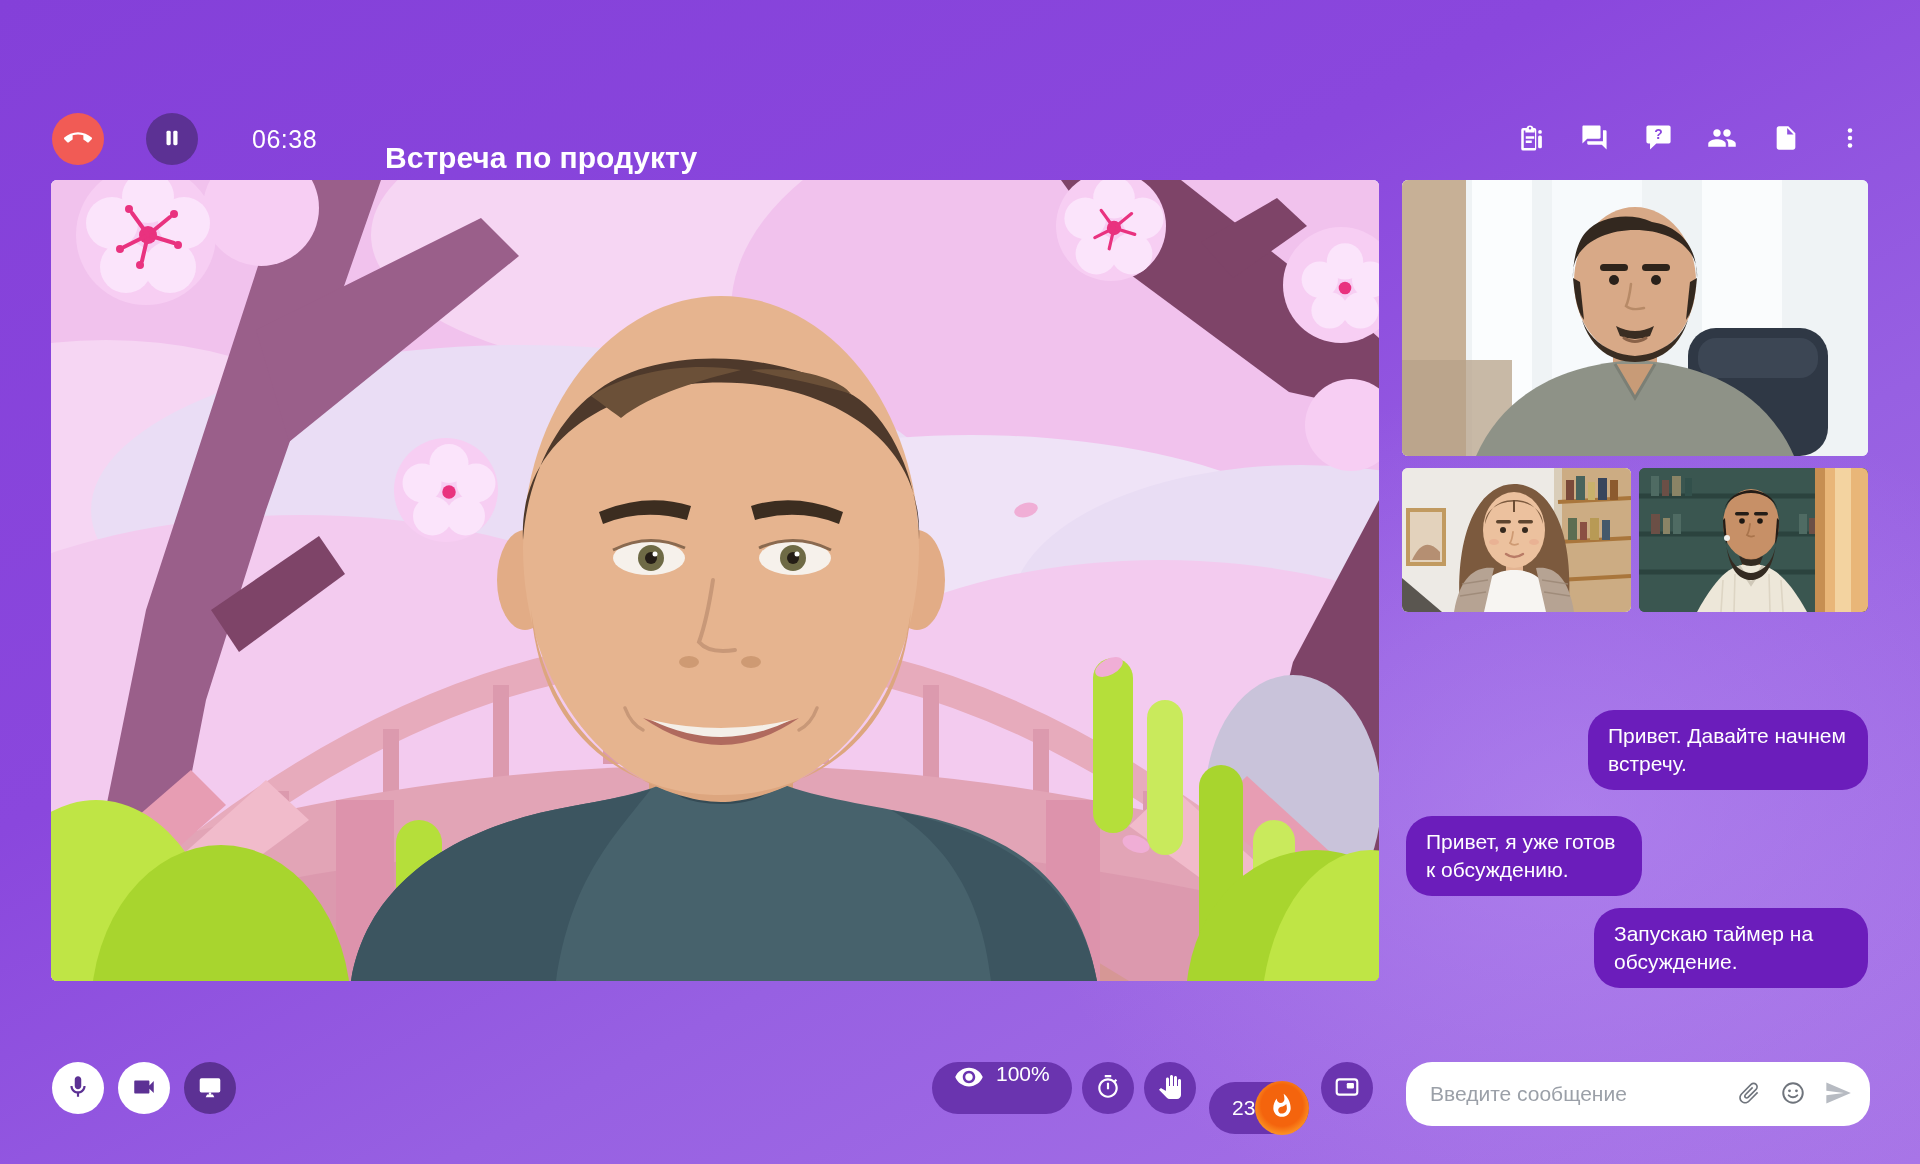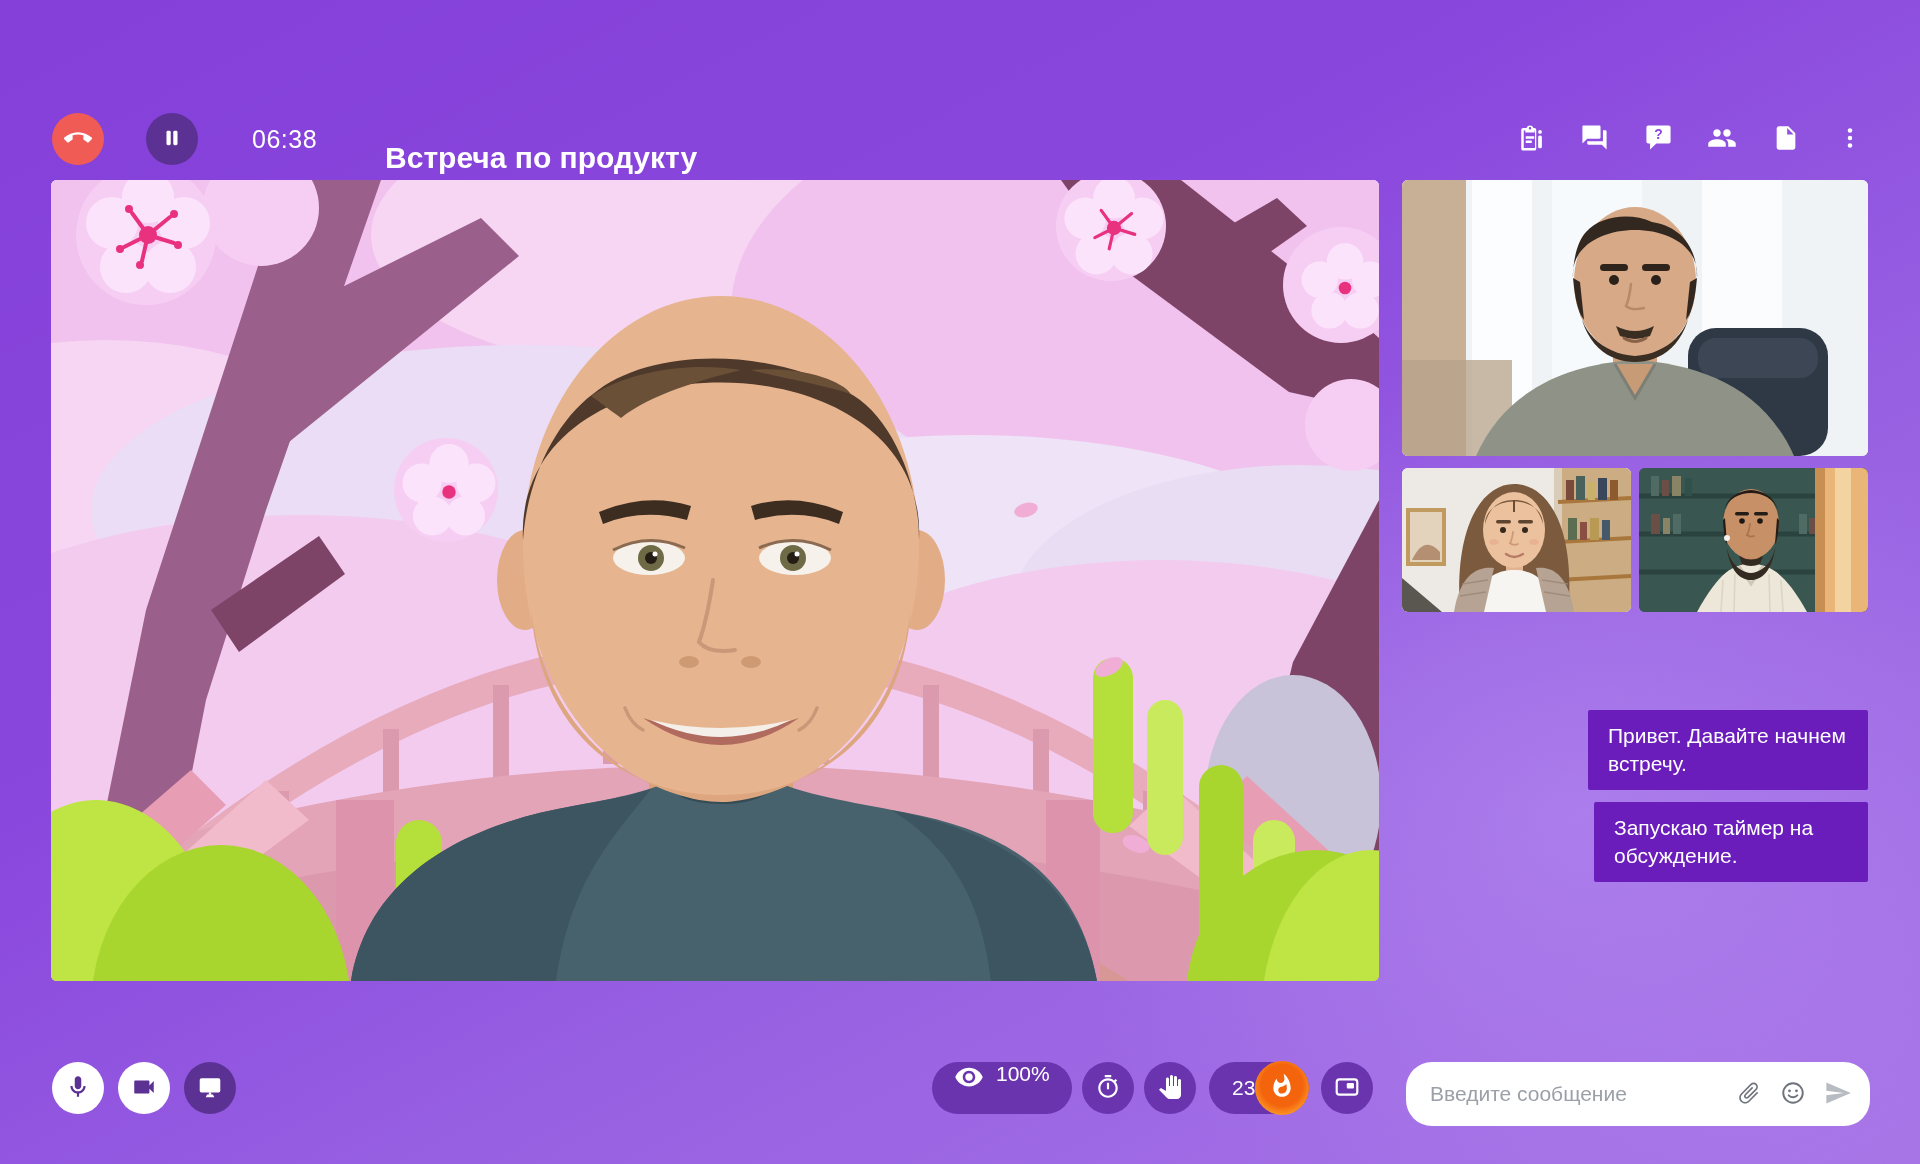--- a/index.html
+++ b/index.html
@@ -32,41 +32,41 @@
                border-radius:6px; overflow:hidden; background:#EFF3F5; }
   .video-sm  { position:absolute; top:468px; width:229px; height:144px;
                border-radius:6px; overflow:hidden; }
   .sm-1 { left:1402px; background:#EDEAE5; }
   .sm-2 { left:1639px; background:#3A5650; }
   .main-video svg, .video-lg svg, .video-sm svg { display:block; width:100%; height:100%; }
 
   
   .chat { position:absolute; left:1402px; top:710px; width:466px;
           display:flex; flex-direction:column; }
-  .bubble { background:#6B1DBB; color:#fff; border-radius:2px;
+  .bubble { background:#6B1DBB; color:#fff; border-radius:26px;
             padding:12px 20px; font-size:21px; line-height:28px; }
   .bubble.right { align-self:flex-end; }
   .bubble.left  { align-self:flex-start; margin-left:4px; }
   .b1 { width:280px; }
   .b2 { width:236px; margin-top:26px; }
   .b3 { width:274px; margin-top:12px; }
 
   
   .foot-btn { position:absolute; top:1062px; width:52px; height:52px; border-radius:50%;
               display:flex; align-items:center; justify-content:center; }
   .white-btn { background:#FFFFFF; }
   .purple-btn { background:#5C3194; }
   .pill { position:absolute; top:1062px; height:52px; border-radius:26px; background:#6A34AF;
           display:flex; align-items:flex-start; color:#fff; font-size:21px; }
   .dark-round { position:absolute; top:1062px; width:52px; height:52px; border-radius:50%;
           background:#6A34AF; display:flex; align-items:center; justify-content:center; }
   .eye-pill { left:932px; width:140px; padding:0 22px; gap:12px; }
   .timer-btn { left:1082px; }
   .hand-btn { left:1144px; }
-  .fire-pill { left:1209px; width:100px; border-radius:26px; }
+  .fire-pill { left:1209px; width:100px; border-radius:26px;margin-top:20px; }
   .fire-count { position:absolute; left:23px; top:0; height:52px; display:flex; align-items:center; }
   .fire-circle { position:absolute; left:46px; top:-1px; width:54px; height:54px; border-radius:50%;
           background:radial-gradient(circle at 50% 45%, #F4640D 0%, #F4640D 52%, #FB9022 72%, #FB9C2E 100%);
           display:flex; align-items:center; justify-content:center; }
   .layout-btn { left:1321px; }
 
   
   .msg-input { position:absolute; left:1406px; top:1062px; width:464px; height:64px;
           background:#fff; border-radius:26px; display:flex; align-items:center;
           padding:0 18px 0 24px; }
@@ -457,20 +457,21 @@
       <circle cx="103" cy="53" r="2.8" fill="#1C1712"></circle>
       <circle cx="121" cy="53" r="2.8" fill="#1C1712"></circle>
       <path d="M111,56 q-1,8 -3,11 q3,2.5 7,1" stroke="#A9744C" stroke-width="1.8" fill="none" stroke-linecap="round"></path>
       <circle cx="88" cy="70" r="3" fill="#F2F2F0"></circle>
     </g>
   </svg>
 </div>
 
 <div class="chat">
   <div class="bubble right b1">Привет. Давайте начнем встречу.</div>
+  <div class="bubble left b2">Привет, я уже готов к обсуждению.</div>
   <div class="bubble right b3">Запускаю таймер на обсуждение.</div>
 </div>
 
 <button class="foot-btn white-btn" style="left:52px">
   <span>
     <svg width="26" height="26" viewBox="0 0 24 24">
         <path fill="#5C3194" d="M12 14c1.66 0 3-1.34 3-3V5c0-1.66-1.34-3-3-3S9 3.34 9 5v6c0 1.66 1.34 3 3 3zm5-3c0 2.76-2.24 5-5 5s-5-2.24-5-5H5c0 3.53 2.61 6.43 6 6.92V21h2v-3.08c3.39-.49 6-3.39 6-6.92h-2z"></path>
       </svg>
   </span>
 </button>

